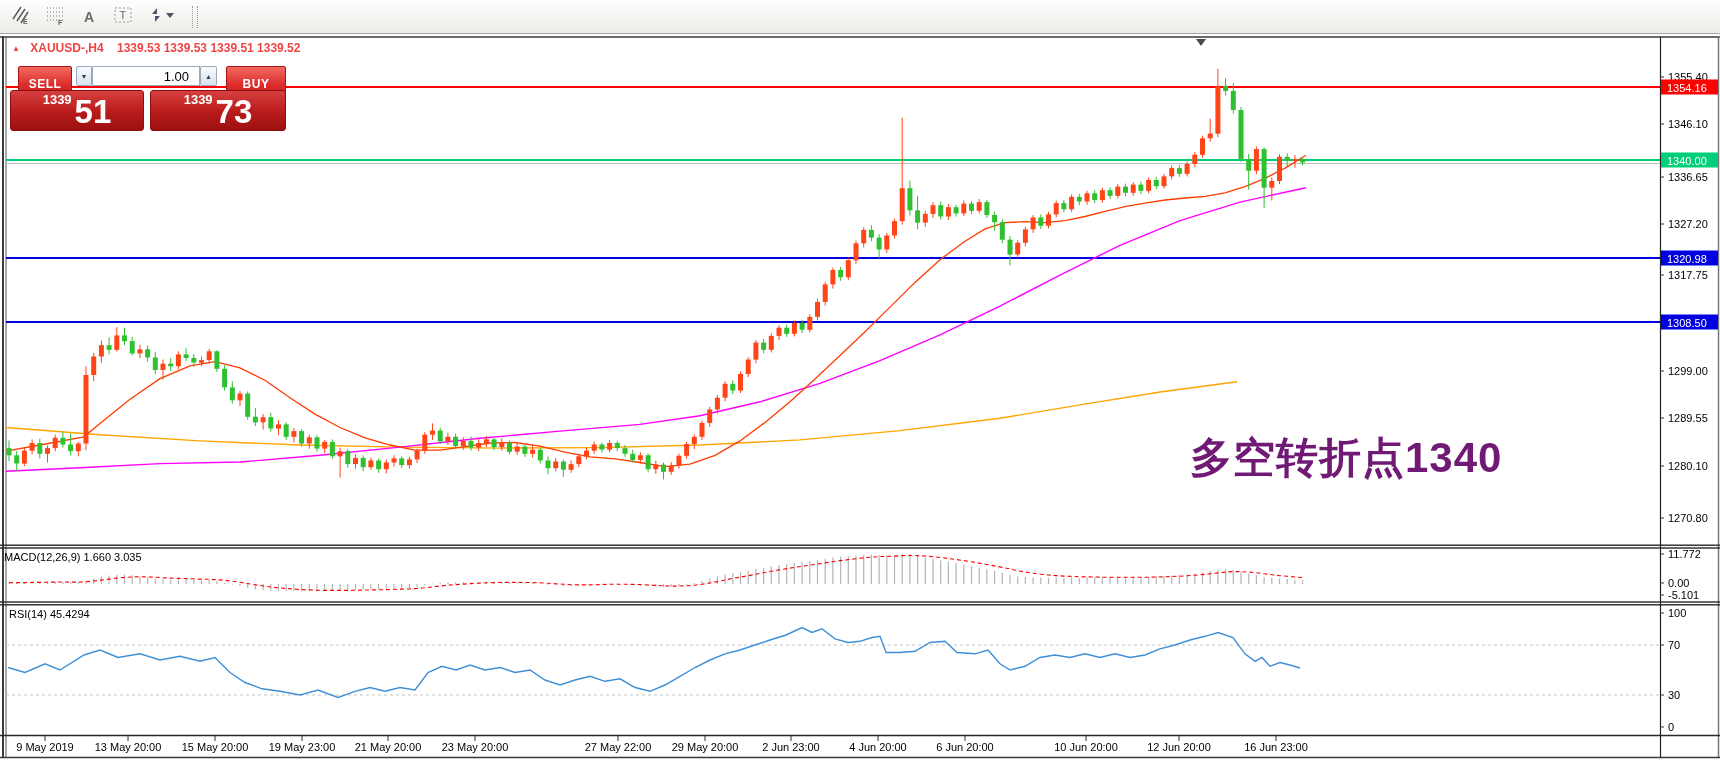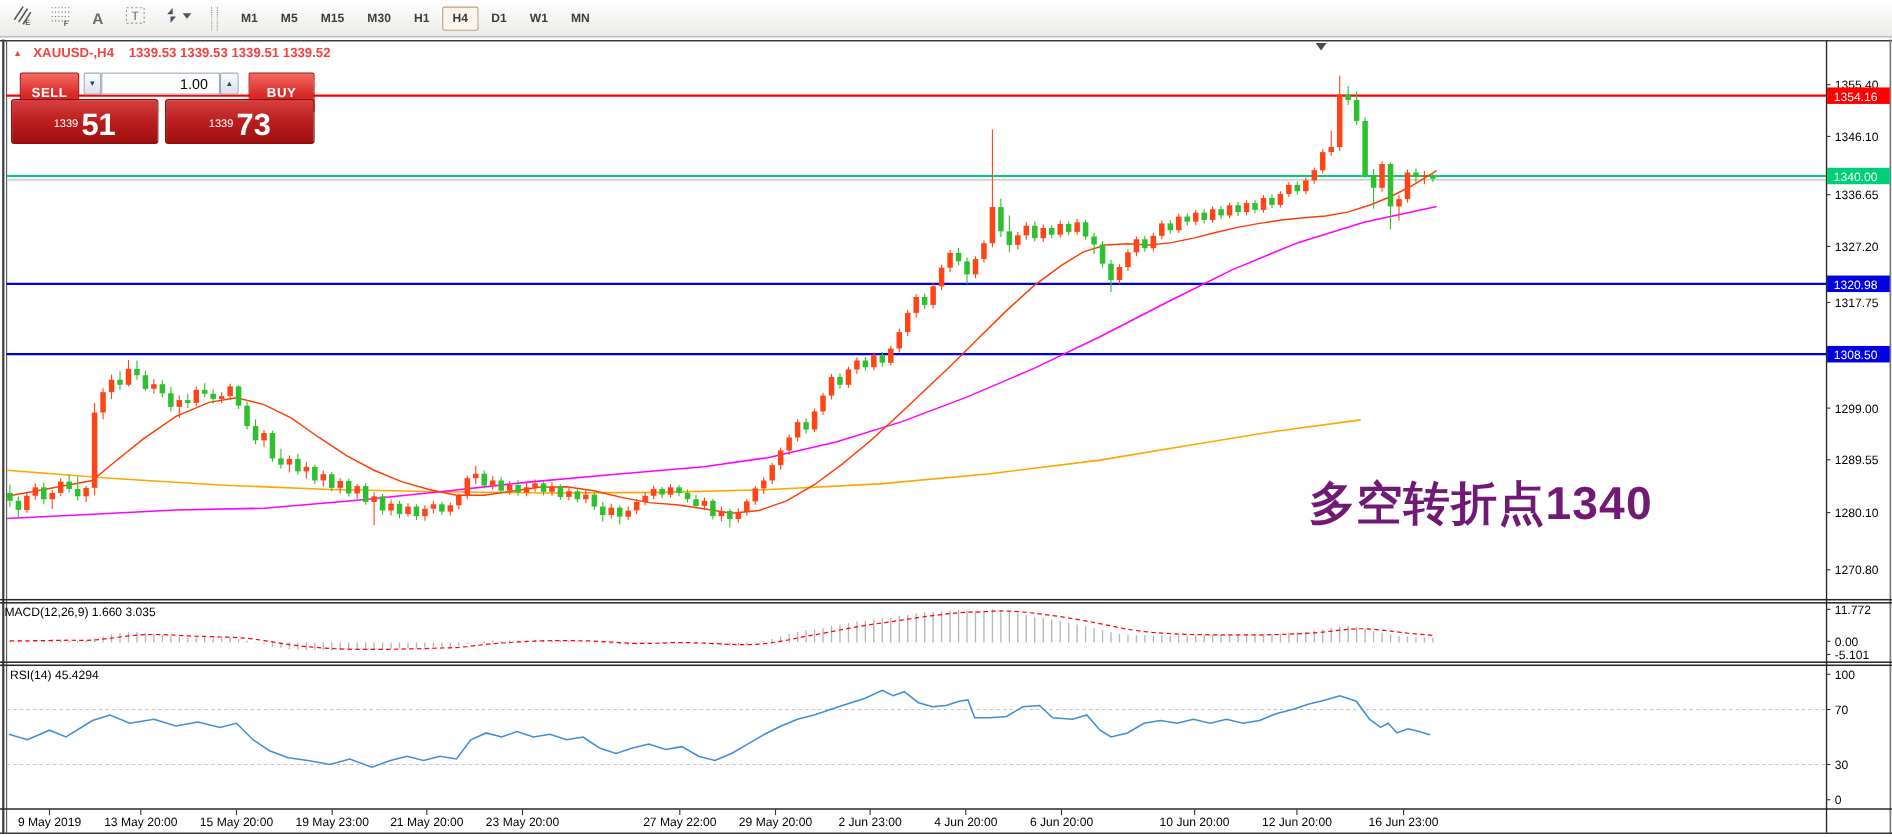--- a/index.html
+++ b/index.html
@@ -15,22 +15,22 @@
   .title-quotes{margin-left:10px}
   .trade-widget{position:absolute;left:8px;top:62px;width:290px;height:72px;z-index:6}
   .sell-btn,.buy-btn{position:absolute;height:36px;background:linear-gradient(#f26a60,#da2a2a 55%,#cc2020);border:1px solid #a81414;border-radius:2px;color:#fff;font-size:12px;font-weight:bold;display:flex;align-items:center;justify-content:center;box-sizing:border-box;letter-spacing:.5px}
   .sell-btn{left:10px;top:4px;width:54px}
   .buy-btn{left:218px;top:4px;width:60px}
   .spin{position:absolute;width:16px;height:20px;background:linear-gradient(#f8fafc,#dbe2ec);border:1px solid #9aa8be;border-radius:2px;color:#2d3f63;font-size:7px;display:flex;align-items:center;justify-content:center;box-sizing:border-box}
   .spin-down{left:68px;top:4px}
   .spin-up{left:192px;top:4px;width:17px}
   .vol-input{position:absolute;left:84px;top:4px;width:108px;height:20px;border:1px solid #9aa8be;font-size:13px;text-align:right;padding-right:10px;box-sizing:border-box;font-family:"Liberation Sans",sans-serif}
   .tile{position:absolute;top:28px;height:41px;background:linear-gradient(#d64040,#bb1d1d 50%,#9d1010);border:1px solid #8c0f0f;border-radius:3px;color:#fff;display:flex;align-items:flex-end;justify-content:center;padding-bottom:4px;box-sizing:border-box}
-  .tile .small{font-size:10px;font-weight:normal;margin-right:3px;margin-bottom:8px}
-  .tile .big{font-size:28px;font-weight:bold;line-height:.85}
+  .tile .small{font-size:13px;font-weight:bold;margin-right:3px;margin-bottom:19px}
+  .tile .big{font-size:33px;font-weight:bold;line-height:.85}
   .tile-sell{left:2px;width:134px}
   .tile-buy{left:142px;width:136px}
   .annotation{position:absolute;left:1190px;top:430px;font-size:42px;font-weight:bold;color:#701a75;z-index:4;letter-spacing:1px;font-family:Liberation Sans, sans-serif}
   .panel-label{position:absolute;font-size:11px;color:#000;z-index:5;white-space:nowrap}
   #macd-label{left:4px;top:551px}
   #rsi-label{left:9px;top:608px}
 </style>
 </head>
 <body>
 
@@ -70,31 +70,20 @@
   <div class="tbtn" style="width:34px">
     <span>
       <svg width="30" height="20">
           <path d="M6 9 L11 3 L11 9 Z" fill="#4a5568"></path>
           <path d="M9 11 L14 11 L9 17 Z" fill="#4a5568"></path>
           <path d="M20 8 L28 8 L24 13 Z" fill="#4a5568"></path>
         </svg>
     </span>
   </div>
   <div class="tb-sep"></div>
-  <div id="tf-container" style="display:flex">
-      <div class="tf">M1</div>
-      <div class="tf">M5</div>
-      <div class="tf">M15</div>
-      <div class="tf">M30</div>
-      <div class="tf">H1</div>
-      <div class="tf active">H4</div>
-      <div class="tf">D1</div>
-      <div class="tf">W1</div>
-      <div class="tf">MN</div>
-    </div>
 </div>
 
 <div class="title-row">
   <span class="collapse">▲</span>
   <span>XAUUSD-,H4</span>
   <span class="title-quotes">1339.53 1339.53 1339.51 1339.52</span>
 </div>
 
 <div class="trade-widget">
   <div class="sell-btn">SELL</div>

